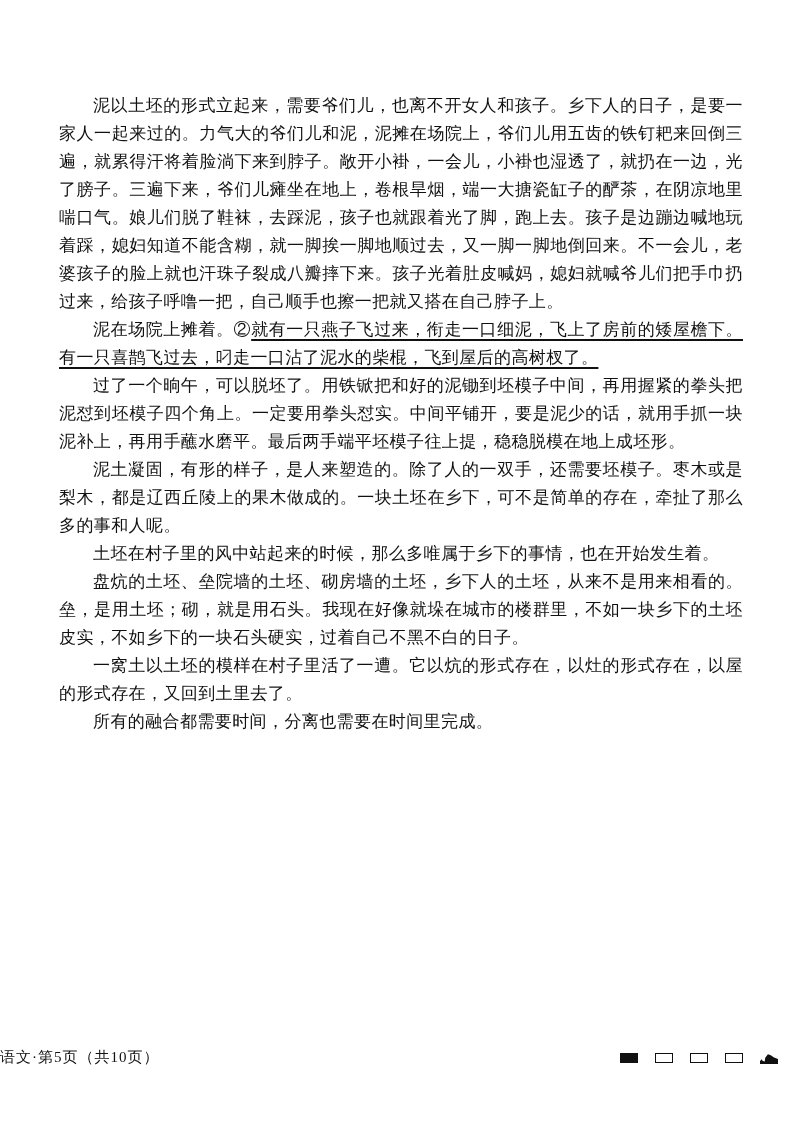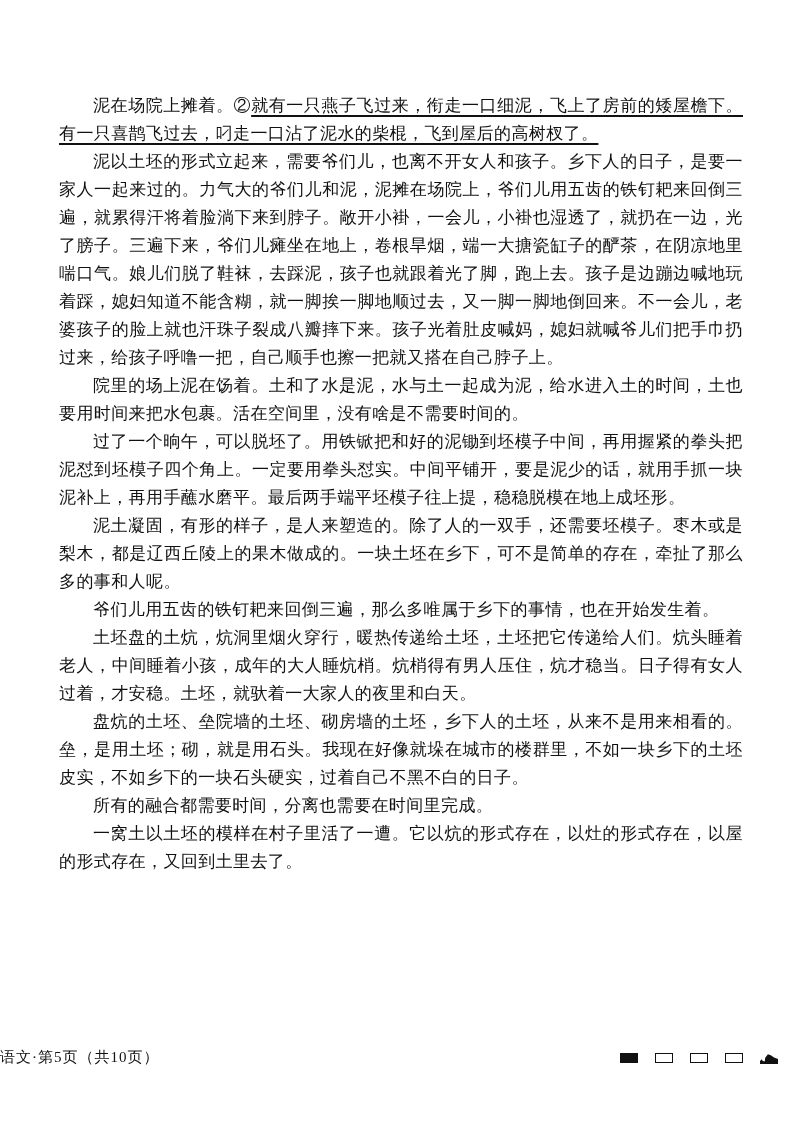--- a/index.html
+++ b/index.html
@@ -52,30 +52,28 @@
   .mark-artifact {
     height:12px; background:#111111; border:none;
     clip-path:polygon(0 78%, 8% 60%, 16% 76%, 26% 80%, 29% 48%, 44% 18%, 60% 28%, 78% 46%, 100% 58%, 100% 100%, 0 100%);
   }
 </style>
 </head>
 <body>
 
 <div class="page">
   <div class="passage">
+      <p class="para"><span class="seg">泥以土坯的形式立起来，需要爷们儿，也离不开女人和孩子。乡下人的日子，是要一家人一起来过的。力气大的爷们儿和泥，泥摊在场院上，爷们儿用五齿的铁钉耙来回倒三遍，就累得汗将着脸淌下来到脖子。敞开小褂，一会儿，小褂也湿透了，就扔在一边，光了膀子。三遍下来，爷们儿瘫坐在地上，卷根旱烟，端一大搪瓷缸子的酽茶，在阴凉地里喘口气。娘儿们脱了鞋袜，去踩泥，孩子也就跟着光了脚，跑上去。孩子是边蹦边喊地玩着踩，媳妇知道不能含糊，就一脚挨一脚地顺过去，又一脚一脚地倒回来。不一会儿，老婆孩子的脸上就也汗珠子裂成八瓣摔下来。孩子光着肚皮喊妈，媳妇就喊爷儿们把手巾扔过来，给孩子呼噜一把，自己顺手也擦一把就又搭在自己脖子上。</span></p>
       <p class="para"><span class="seg">泥在场院上摊着。②</span><span class="seg u">就有一只燕子飞过来，衔走一口细泥，飞上了房前的矮屋檐下。有一只喜鹊飞过去，叼走一口沾了泥水的柴棍，飞到屋后的高树杈了。</span></p>
-      <p class="para"><span class="seg">泥以土坯的形式立起来，需要爷们儿，也离不开女人和孩子。乡下人的日子，是要一家人一起来过的。力气大的爷们儿和泥，泥摊在场院上，爷们儿用五齿的铁钉耙来回倒三遍，就累得汗将着脸淌下来到脖子。敞开小褂，一会儿，小褂也湿透了，就扔在一边，光了膀子。三遍下来，爷们儿瘫坐在地上，卷根旱烟，端一大搪瓷缸子的酽茶，在阴凉地里喘口气。娘儿们脱了鞋袜，去踩泥，孩子也就跟着光了脚，跑上去。孩子是边蹦边喊地玩着踩，媳妇知道不能含糊，就一脚挨一脚地顺过去，又一脚一脚地倒回来。不一会儿，老婆孩子的脸上就也汗珠子裂成八瓣摔下来。孩子光着肚皮喊妈，媳妇就喊爷儿们把手巾扔过来，给孩子呼噜一把，自己顺手也擦一把就又搭在自己脖子上。</span></p>
-      <p class="para"><span class="seg">院里的场上泥在饧着。土和了水是泥，水与土一起成为泥，给水进入土的时间，土也要用时间来把水包裹。活在空间里，没有啥是不需要时间的。</span></p>
       <p class="para"><span class="seg">过了一个晌午，可以脱坯了。用铁锨把和好的泥锄到坯模子中间，再用握紧的拳头把泥怼到坯模子四个角上。一定要用拳头怼实。中间平铺开，要是泥少的话，就用手抓一块泥补上，再用手蘸水磨平。最后两手端平坯模子往上提，稳稳脱模在地上成坯形。</span></p>
       <p class="para"><span class="seg">泥土凝固，有形的样子，是人来塑造的。除了人的一双手，还需要坯模子。枣木或是梨木，都是辽西丘陵上的果木做成的。一块土坯在乡下，可不是简单的存在，牵扯了那么多的事和人呢。</span></p>
-      <p class="para"><span class="seg">爷们儿用五齿的铁钉耙来回倒三遍，那么多唯属于乡下的事情，也在开始发生着。</span></p>
-      <p class="para"><span class="seg">土坯盘的土炕，炕洞里烟火穿行，暖热传递给土坯，土坯把它传递给人们。炕头睡着老人，中间睡着小孩，成年的大人睡炕梢。炕梢得有男人压住，炕才稳当。日子得有女人过着，才安稳。土坯，就驮着一大家人的夜里和白天。</span></p>
+      <p class="para"><span class="seg">土坯在村子里的风中站起来的时候，那么多唯属于乡下的事情，也在开始发生着。</span></p>
       <p class="para"><span class="seg">盘炕的土坯、垒院墙的土坯、砌房墙的土坯，乡下人的土坯，从来不是用来相看的。垒，是用土坯；砌，就是用石头。我现在好像就垛在城市的楼群里，不如一块乡下的土坯皮实，不如乡下的一块石头硬实，过着自己不黑不白的日子。</span></p>
+      <p class="para"><span class="seg">一窝土以土坯的模样在村子里活了一遭。它以炕的形式存在，以灶的形式存在，以屋的形式存在，又回到土里去了。</span></p>
       <p class="para"><span class="seg">所有的融合都需要时间，分离也需要在时间里完成。</span></p>
-      <p class="para"><span class="seg">一窝土以土坯的模样在村子里活了一遭。它以炕的形式存在，以灶的形式存在，以屋的形式存在，又回到土里去了。</span></p>
     </div>
   <div class="footer">
     <div class="page-label">语文·第5页（共10页）</div>
     <div class="marks">
         <div class="mark mark-filled"></div>
         <div class="mark mark-outline"></div>
         <div class="mark mark-outline"></div>
         <div class="mark mark-outline"></div>
         <div class="mark mark-artifact"></div>
       </div>

